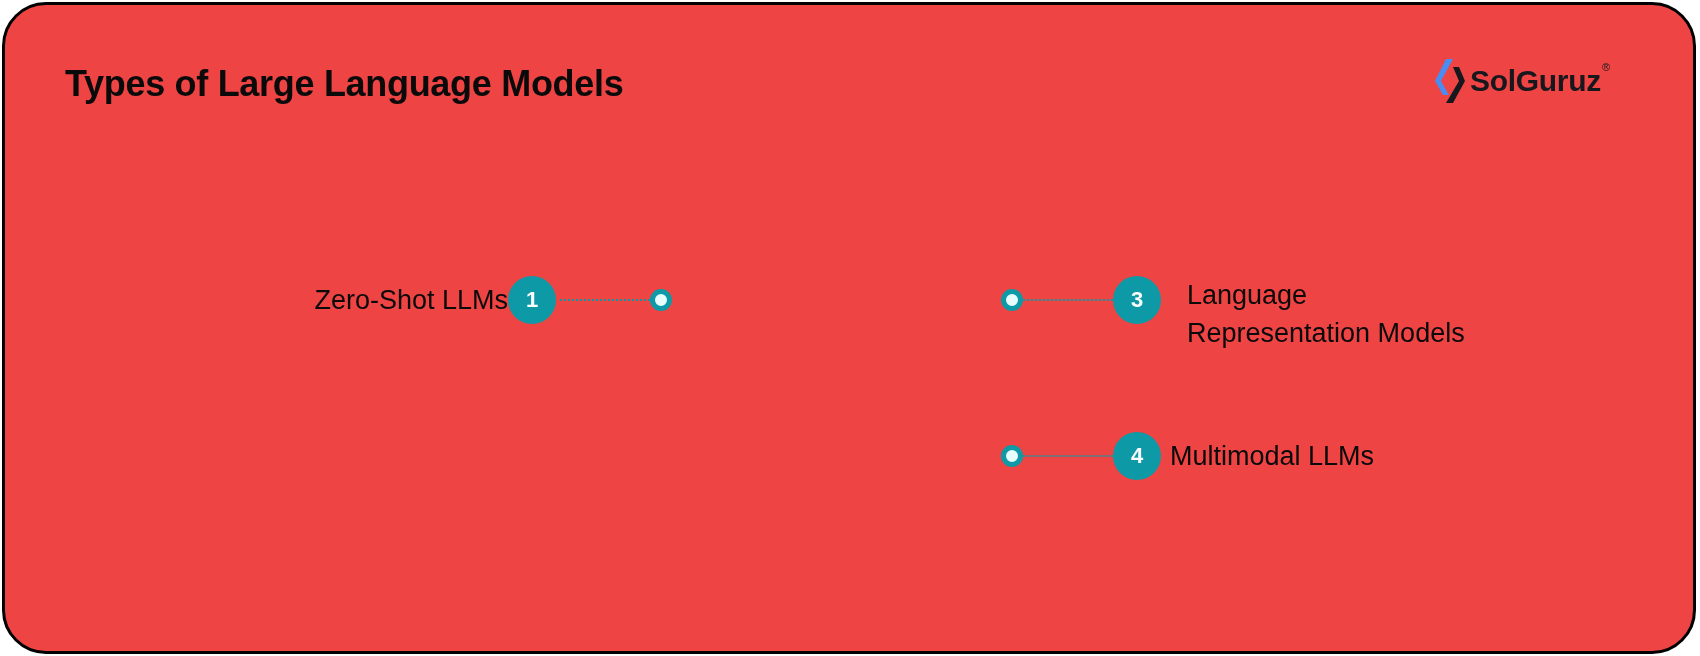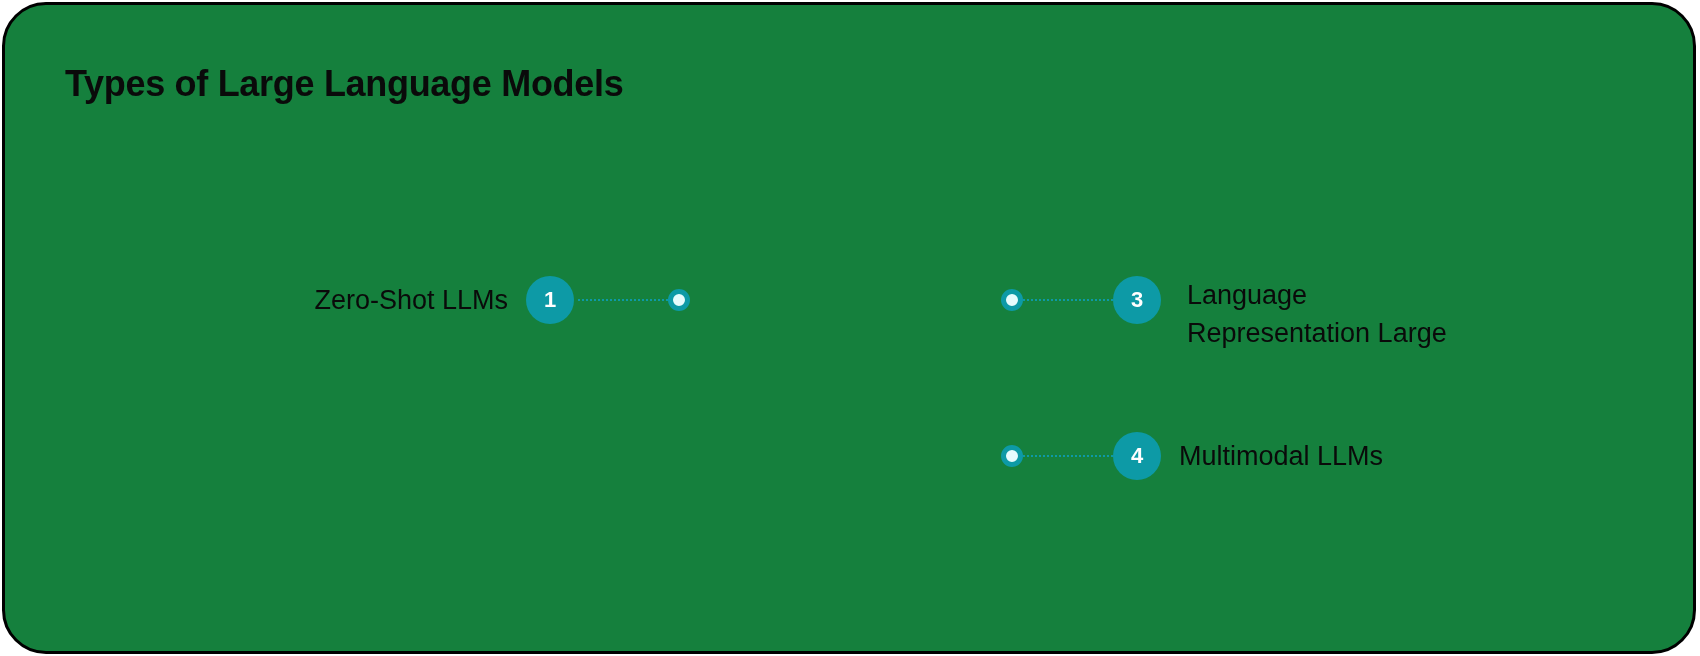--- a/index.html
+++ b/index.html
@@ -1,20 +1,20 @@
 <!DOCTYPE html>
 <html><head>
 <meta charset="utf-8">
 <style>
   * { box-sizing: border-box; margin: 0; padding: 0; }
   html, body { width: 1700px; height: 656px; background: #ffffff; overflow: hidden; }
   body { font-family: "Liberation Sans", "DejaVu Sans", sans-serif; }
   .card {
     position: absolute; left: 2px; top: 2px; width: 1694px; height: 652px;
-    background: #15803d; border: 3px solid #000; border-radius: 44px; padding-left: 28px;
+    background: #ef4444; border: 3px solid #000; border-radius: 44px; padding-left: 28px;
   }
   .title {
     position: absolute; left: 60px; top: 58px; font-size: 36px; font-weight: 700;
     color: #0a0a0a; letter-spacing: -0.3px;
   }
   .logo { position: absolute; left: 1427px; top: 50px; display: flex; align-items: center; }
   .logo svg { display: block; }
   .logo-text { font-size: 30px; font-weight: 700; color: #16181d; margin-left: 4px; letter-spacing: -0.3px; }
   .logo-reg { font-size: 11px; color: #16181d; position: relative; top: -14px; margin-left: 1px; }
 
@@ -30,40 +30,50 @@
   .label { font-size: 27px; color: #0a0a0a; line-height: 38px; }
   .label.left { text-align: right; }
 </style>
 </head>
 <body>
 
 <div class="card">
 
   <div class="title">Types of Large Language Models</div>
 
+  <div class="logo">
+    <svg width="34" height="52" viewBox="0 0 34 52">
+      <polygon points="14,4 21,4 9,26 3,26" fill="#4a8cf0"></polygon>
+      <polygon points="3,26 9,26 17,40 11,40" fill="#4a8cf0"></polygon>
+      <polygon points="21,12 27,12 33,26 27,26" fill="#16181d"></polygon>
+      <polygon points="27,26 33,26 21,48 14,48" fill="#16181d"></polygon>
+    </svg>
+    <span class="logo-text">SolGuruz</span>
+    <span class="logo-reg">®</span>
+  </div>
 
 
   <div class="item" style="left:268px; top:271px; height:48px;">
-    <div class="label left" style="width:235px; margin-right:18px;">Zero-Shot LLMs</div>
+    <div class="label left" style="width:235px; ">Zero-Shot LLMs</div>
     <div class="badge">1</div>
     <div class="dots" style="margin-left:4px;"></div>
     <div class="ring"></div>
   </div>
 
 
   <div class="item" style="left:996px; top:271px; height:48px;">
     <div class="ring"></div>
     <div class="dots" style="margin-right:0;"></div>
     <div class="badge">3</div>
     <div class="label" style="margin-left:26px; position:relative; top:14px;">
       <div>Language</div>
-      <div>Representation Large</div>
+      <div>Representation Models</div>
     </div>
   </div>
 
   <div class="item" style="left:996px; top:427px; height:48px;">
     <div class="ring"></div>
     <div class="dots"></div>
     <div class="badge">4</div>
-    <div class="label" style="margin-left:18px;">Multimodal LLMs</div>
+    <div class="label" style="margin-left:9px;">Multimodal LLMs</div>
   </div>
 
 </div>
 
 </body></html>

